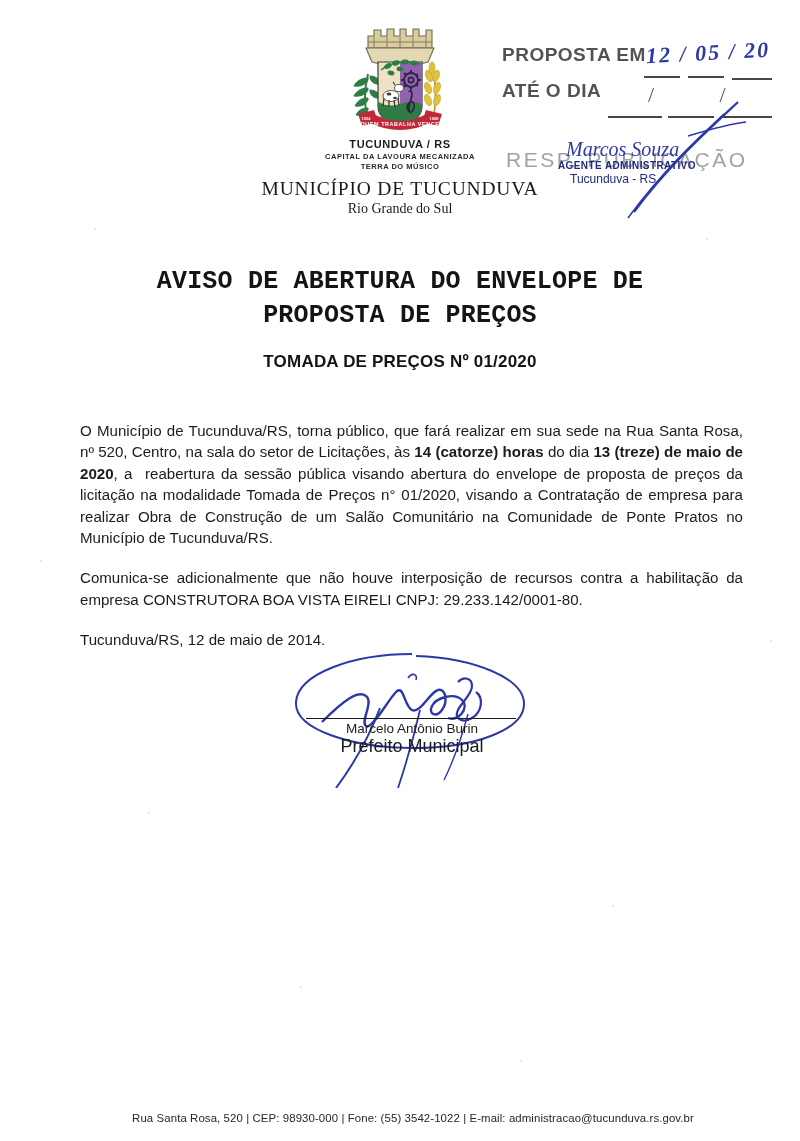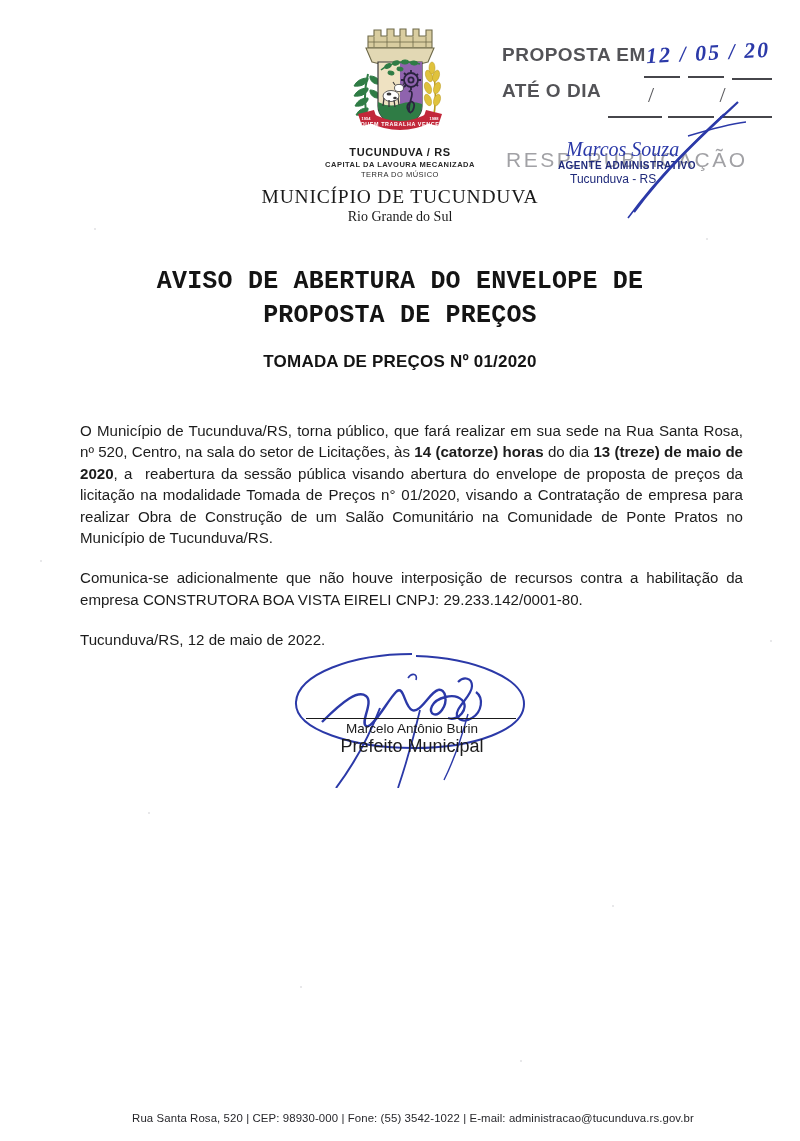--- a/index.html
+++ b/index.html
@@ -41,33 +41,33 @@
     margin: 0 auto;
   }
   .crest svg { display: block; }
 
   .crest-city {
     font-family: "Liberation Sans", sans-serif;
     font-weight: bold;
     font-size: 11px;
     letter-spacing: 0.6px;
     color: #1d1d1d;
-    margin-top: 8px;
+    margin-top: 0;
   }
   .crest-sub1 {
     font-family: "Liberation Sans", sans-serif;
     font-weight: bold;
     font-size: 7.5px;
     letter-spacing: 0.5px;
     color: #2a2a2a;
     margin-top: 2px;
   }
   .crest-sub2 {
     font-family: "Liberation Sans", sans-serif;
-    font-weight: normal;
+    font-weight: bold;
     font-size: 7.5px;
     letter-spacing: 0.5px;
     color: #2a2a2a;
     margin-top: 1px;
   }
   .muni-name {
     font-family: "Liberation Serif", serif;
     font-size: 19.5px;
     letter-spacing: 0.8px;
     color: #1a1a1a;
@@ -428,21 +428,21 @@
 
   <div class="title">
     <div>AVISO DE ABERTURA DO ENVELOPE DE</div>
     <div>PROPOSTA DE PREÇOS</div>
   </div>
   <div class="subtitle">TOMADA DE PREÇOS Nº 01/2020</div>
 
   <div class="body-wrap">
     <p class="para">O Município de Tucunduva/RS, torna público, que fará realizar em sua sede na Rua Santa Rosa, nº 520, Centro, na sala do setor de Licitações, às <b>14 (catorze) horas</b> do dia <b>13 (treze) de maio de 2020</b>, a&nbsp; reabertura da sessão pública visando abertura do envelope de proposta de preços da licitação na modalidade Tomada de Preços n° 01/2020, visando a Contratação de empresa para realizar Obra de Construção de um Salão Comunitário na Comunidade de Ponte Pratos no Município de Tucunduva/RS.</p>
     <p class="para">Comunica-se adicionalmente que não houve interposição de recursos contra a habilitação da empresa CONSTRUTORA BOA VISTA EIRELI CNPJ: 29.233.142/0001-80.</p>
-    <p class="para last">Tucunduva/RS, 12 de maio de 2022.</p>
+    <p class="para last">Tucunduva/RS, 12 de maio de 2014.</p>
   </div>
 
   <div class="signature">
     <svg class="sig-svg" width="300" height="140" viewBox="0 0 300 140">
 
       <path d="M150 6 C90 6 36 26 34 54 C32 82 92 100 152 100 C212 100 262 82 262 56
                C262 30 212 10 154 8" stroke="#2b39a8" stroke-width="2" fill="none"></path>
 
       <path d="M60 74 C82 52 96 42 104 48 C112 54 98 74 104 78 C110 82 126 52 134 44
                C142 36 142 58 150 62 C158 66 168 44 176 42" stroke="#2b39a8" stroke-width="2.4" fill="none"></path>

